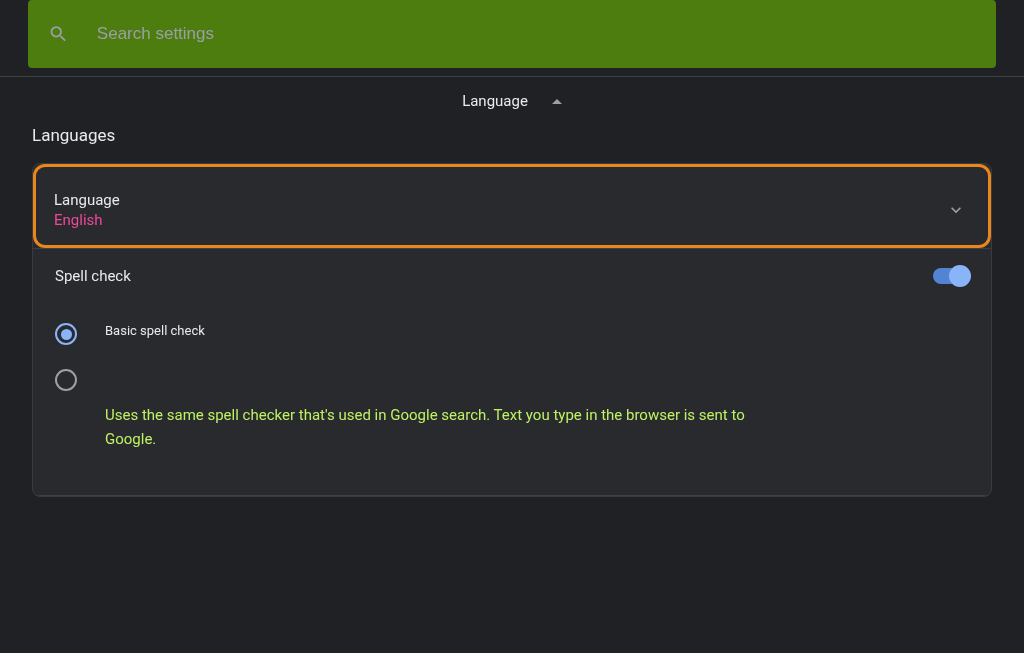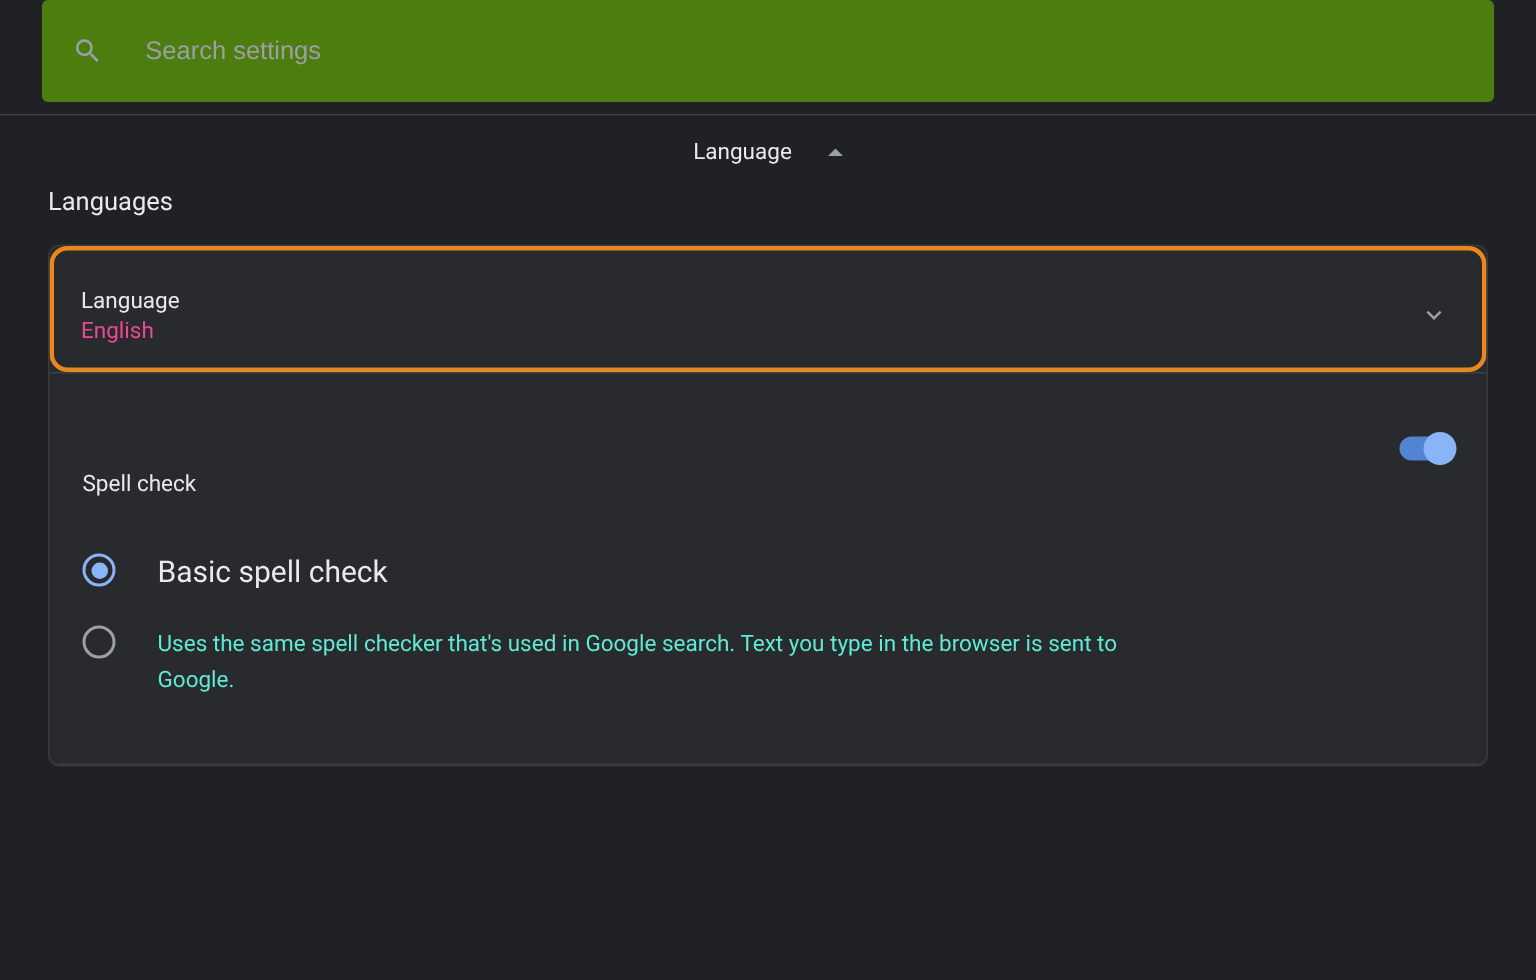--- a/index.html
+++ b/index.html
@@ -115,21 +115,20 @@
       padding: 18px 22px 20px 22px;
     }
     .spell-header-row {
       display: flex;
       align-items: center;
       justify-content: space-between;
     }
     .spell-header-label {
       font-size: 15px;
       color: #e8eaed;
-      margin-top: 46px;
     }
     .toggle {
       position: relative;
       width: 36px;
       height: 16px;
       background-color: #5383d3;
       border-radius: 8px;
       cursor: pointer;
     }
     .toggle-knob {
@@ -172,28 +171,29 @@
     }
     .radio-unselected {
       border: 2.5px solid #9aa0a6;
     }
     .radio-label-block {
       display: flex;
       flex-direction: column;
       gap: 4px;
     }
     .radio-label {
-      font-size: 20px;
+      font-size: 13px;
       color: #e8eaed;
     }
     .radio-desc {
       font-size: 15px;
-      color: #5eead4;
+      color: #bef264;
       line-height: 1.6;
       max-width: 640px;
+      margin-top: 34px;
     }
     .customize-row {
       display: flex;
       align-items: center;
       justify-content: space-between;
       padding: 18px 28px 20px 22px;
       cursor: pointer;
     }
     .customize-label {
       font-size: 15px;

